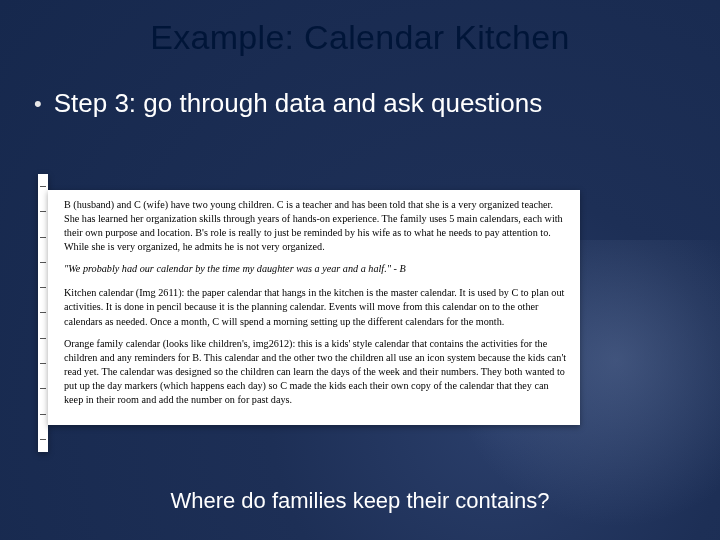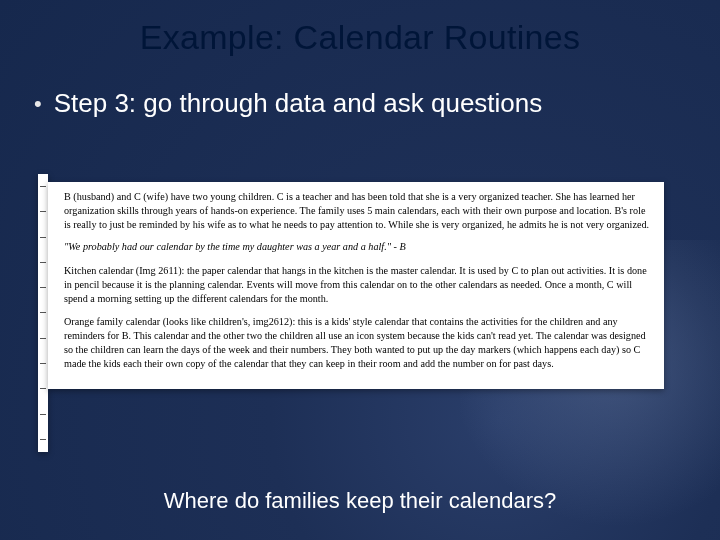--- a/index.html
+++ b/index.html
@@ -32,22 +32,22 @@
     font-size: 22px;
     line-height: 30px;
     padding-right: 12px;
     padding-top: 2px;
   }
   .bullet-text { line-height: 32px; text-align: center; }
 
   .doc {
     position: absolute;
     left: 48px;
-    top: 182px;
-    width: 616px;
+    top: 190px;
+    width: 532px;
     background: #ffffff;
     color: #000;
     font-family: "Times New Roman", Times, serif;
     font-size: 10.2px;
     line-height: 1.38;
     padding: 8px 10px 10px 16px;
     box-shadow: 0 2px 6px rgba(0,0,0,0.35);
   }
   .doc p { margin-bottom: 8px; }
   .doc .quote { font-style: italic; margin: 4px 0 10px 0; }
@@ -90,21 +90,21 @@
     height: 300px;
     background: radial-gradient(circle at 60% 40%, rgba(120,140,180,0.35) 0%, rgba(29,47,86,0) 70%);
     pointer-events: none;
   }
 </style>
 </head>
 <body>
 
 <div class="face-overlay"></div>
 
-<h1 class="title">Example: Calendar Routines</h1>
+<h1 class="title">Example: Calendar Kitchen</h1>
 
 <div class="bullet-row">
   <span class="bullet-dot">•</span>
   <span class="bullet-text">Step 3: go through data and ask questions</span>
 </div>
 
 <div class="doc-ruler">
   <div class="tick"></div>
   <div class="tick"></div>
   <div class="tick"></div>
@@ -122,13 +122,13 @@
   <p>B (husband) and C (wife) have two young children. C is a teacher and has been told that she is a very organized teacher. She has learned her organization skills through years of hands-on experience. The family uses 5 main calendars, each with their own purpose and location. B's role is really to just be reminded by his wife as to what he needs to pay attention to. While she is very organized, he admits he is not very organized.</p>
   <p class="quote">"We probably had our calendar by the time my daughter was a year and a half." - B</p>
   <p>
     <span class="sectlead">Kitchen calendar (Img 2611):</span><span> the paper calendar that hangs in the kitchen is the master calendar. It is used by C to plan out activities. It is done in pencil because it is the planning calendar. Events will move from this calendar on to the other calendars as needed. Once a month, C will spend a morning setting up the different calendars for the month.</span>
   </p>
   <p>
     <span class="sectlead">Orange family calendar (looks like children's, img2612):</span><span> this is a kids' style calendar that contains the activities for the children and any reminders for B. This calendar and the other two the children all use an icon system because the kids can't read yet. The calendar was designed so the children can learn the days of the week and their numbers. They both wanted to put up the day markers (which happens each day) so C made the kids each their own copy of the calendar that they can keep in their room and add the number on for past days.</span>
   </p>
 </div>
 
-<div class="caption">Where do families keep their calendars?</div>
+<div class="caption">Where do families keep their contains?</div>
 
 </body></html>

